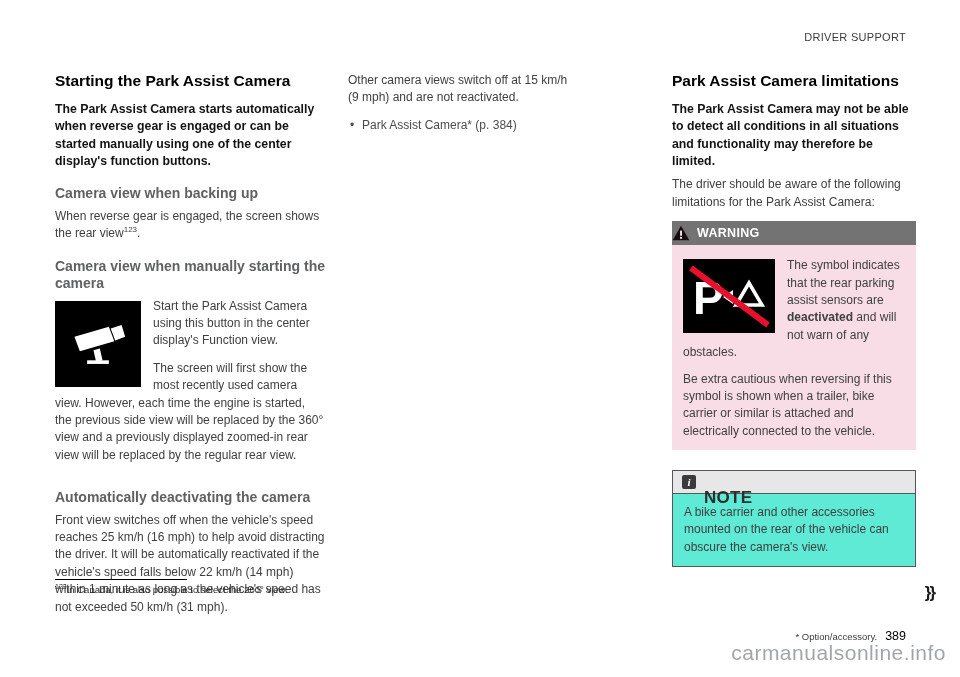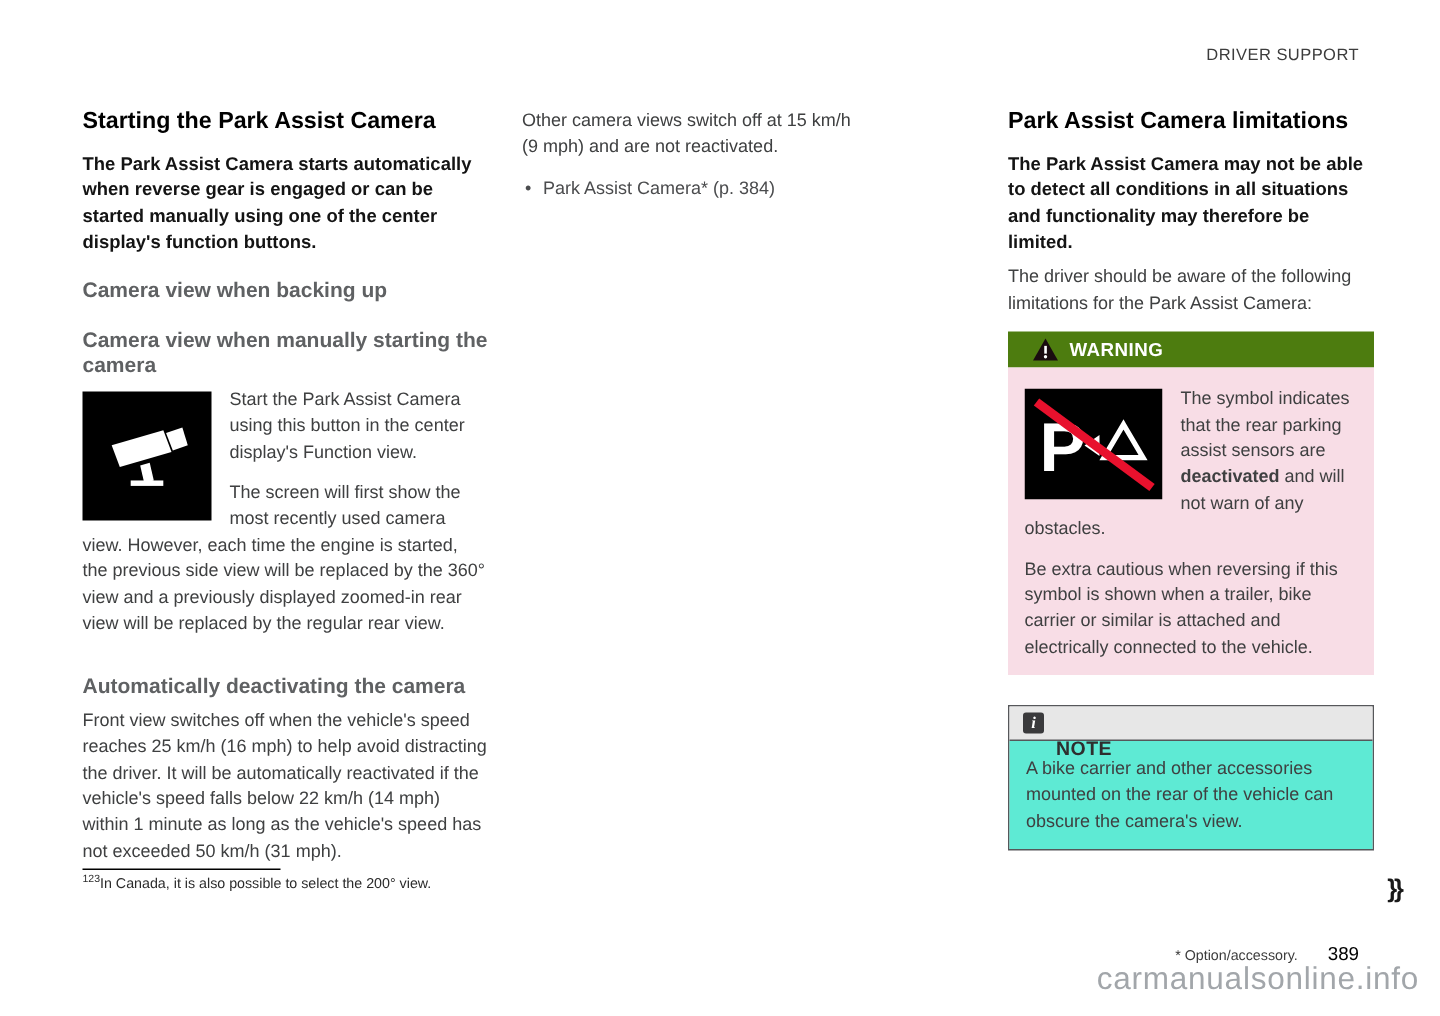--- a/index.html
+++ b/index.html
@@ -31,70 +31,71 @@
     margin:3px 12px 4px 0; display:flex; align-items:center; justify-content:center;
   }
 
   .related-title { font-size:14px; font-weight:700; color:#5f6163; margin:18px 0 8px; }
   .related-list { list-style:none; }
   .related-list li { font-size:12px; color:#4b4c4e; padding-left:14px; position:relative; line-height:1.4; }
   .related-list li::before { content:"\2022"; position:absolute; left:2px; color:#4b4c4e; }
 
   .warn-box { margin-top:10px; }
   .warn-head {
-    background:#4d7c0f; height:24px; padding:0 16px;
+    background:#737373; height:24px; padding:0 0;
     display:flex; align-items:center; gap:7px;
   }
   .warn-head .label { color:#fff; font-weight:700; font-size:12.5px; letter-spacing:.3px; }
   .warn-body { background:#f8dde6; padding:12px 11px 10px; }
   .warn-symbol { float:left; width:92px; height:74px; margin:2px 12px 4px 0; }
   .warn-body p { font-size:12px; line-height:1.45; margin-bottom:9px; color:#3f4041; }
   .warn-body p:last-child { margin-bottom:0; }
 
   .note-box { border:1px solid #56575a; margin-top:20px; }
   .note-head {
     background:#e7e7e7; border-bottom:1px solid #56575a; height:23px; padding:0 9px;
     display:flex; align-items:center; gap:8px;
   }
-  .note-head .label { font-weight:700; font-size:13px; color:#2e2e2e; letter-spacing:.3px;margin-top:32px; }
+  .note-head .label { font-weight:700; font-size:17px; color:#2e2e2e; letter-spacing:.3px;margin-top:32px; }
   .note-icon {
     width:14px; height:14px; background:#3a3a3c; color:#fff; border-radius:2px;
     display:flex; align-items:center; justify-content:center;
     font-family:"Liberation Serif", serif; font-style:italic; font-weight:700; font-size:11px;
   }
   .note-body { background:#5eead4; padding:10px 11px; font-size:12px; line-height:1.45; color:#3f4041; }
 
   .footnote { position:absolute; left:55px; top:579px; width:272px; font-size:9.5px; color:#2b2b2b; }
   .footnote .rule { width:132px; border-top:1px solid #000; margin-bottom:4px; }
   .footnote sup { font-size:7px; }
 
   .continuation {
     position:absolute; top:583px; right:26px;
     font-size:17px; font-weight:700; color:#1a1a1a; letter-spacing:-2px;
   }
 
-  .footer { position:absolute; top:629px; right:54px; display:flex; align-items:baseline; gap:20px; }
+  .footer { position:absolute; top:629px; right:54px; display:flex; align-items:baseline; gap:8px; }
   .footer .opt { font-size:9.5px; color:#3c3c3c; }
   .footer .pnum { font-size:12.5px; color:#000; }
 
   .watermark {
     position:absolute; top:641px; right:14px;
     font-size:21px; color:#a2a6aa; letter-spacing:.5px;
   }
 </style>
 </head>
 <body>
 
 <div class="page-header">DRIVER SUPPORT</div>
 
 <section class="col" id="col1">
   <h1 class="main-title">Starting the Park Assist Camera</h1>
   <p class="lead">The Park Assist Camera starts automatically when reverse gear is engaged or can be started manually using one of the center display's function buttons.</p>
 
   <h2 class="subhead">Camera view when backing up</h2>
+  <p class="body"><span>When reverse gear is engaged, the screen shows the rear view</span><sup>123</sup><span>.</span></p>
 
   <h2 class="subhead">Camera view when manually starting the camera</h2>
   <div class="media-para">
     <div class="camera-box">
       <svg viewBox="0 0 64 64" width="58" height="58" aria-hidden="true">
         <g fill="#ffffff">
           <polygon points="6,24 44,13 50,29 12,40"></polygon>
           <polygon points="46,15 58,11 62,24 51,28"></polygon>
           <polygon points="27,39 34,37 37,50 30,52"></polygon>
           <rect x="20" y="50" width="24" height="4"></rect>

